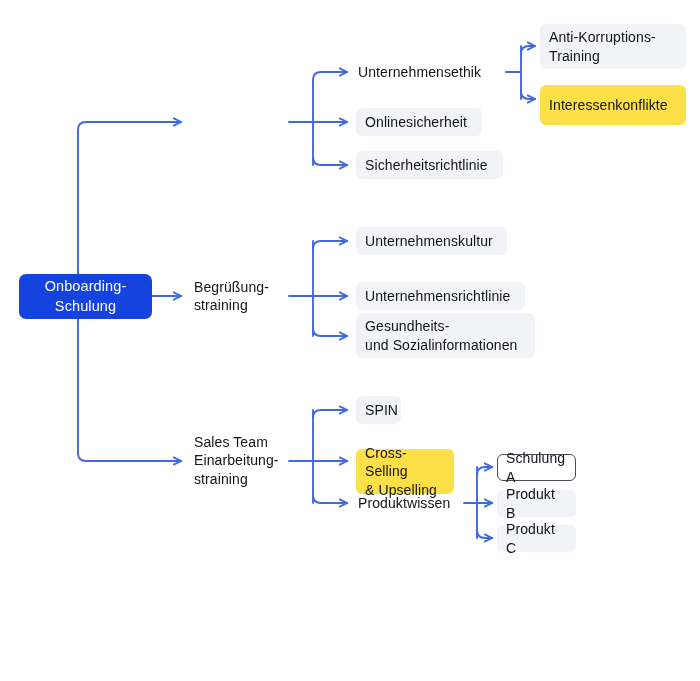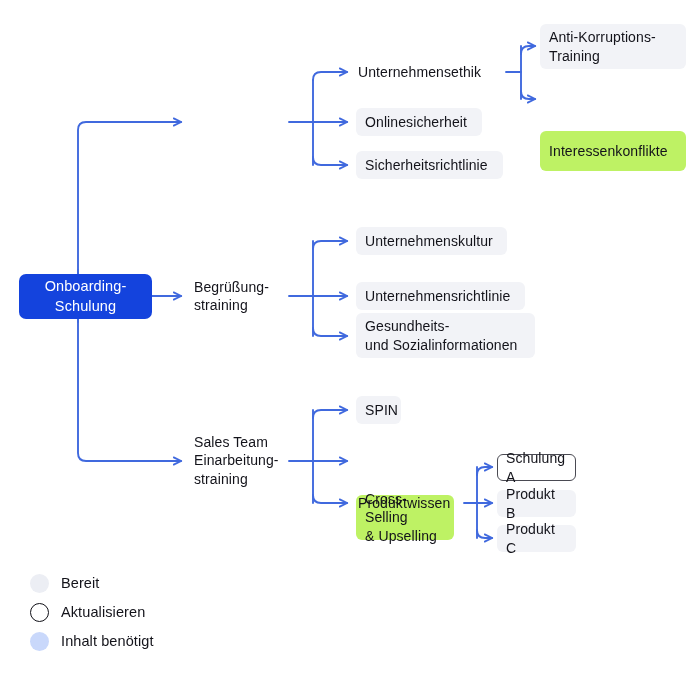--- a/index.html
+++ b/index.html
@@ -54,24 +54,23 @@
     padding: 0;
   }
   
   .node.ready {
     background: #f2f3f7;
     border-radius: 6px;
     padding: 6px 9px;
   }
   
   .node.needs {
-    background: #bef264;
+    background: #fde047;
     border-radius: 6px;
     padding: 20px 9px;
-    margin-top: 46px;
   }
   
   .node.update {
     background: #ffffff;
     border: 1.6px solid #4a4a52;
     border-radius: 6px;
     padding: 5px 8px;
   }
 
   
@@ -198,28 +197,14 @@
 &amp; Upselling</div>
 
   <div class="node plain" style="left:358px; top:493px; width:108px; height:20px;">Produktwissen</div>
 
   <div class="node update" style="left:497px; top:454px; width:79px; height:27px;">Schulung A</div>
 
   <div class="node ready" style="left:497px; top:490px; width:79px; height:27px;">Produkt B</div>
 
   <div class="node ready" style="left:497px; top:525px; width:79px; height:27px;">Produkt C</div>
 
-  <div id="legend">
-    <div class="legend-row">
-      <span class="swatch ready"></span>
-      <span class="legend-label">Bereit</span>
-    </div>
-    <div class="legend-row">
-      <span class="swatch update"></span>
-      <span class="legend-label">Aktualisieren</span>
-    </div>
-    <div class="legend-row">
-      <span class="swatch needs"></span>
-      <span class="legend-label">Inhalt benötigt</span>
-    </div>
-  </div>
 
 </div>
 
 </body></html>

